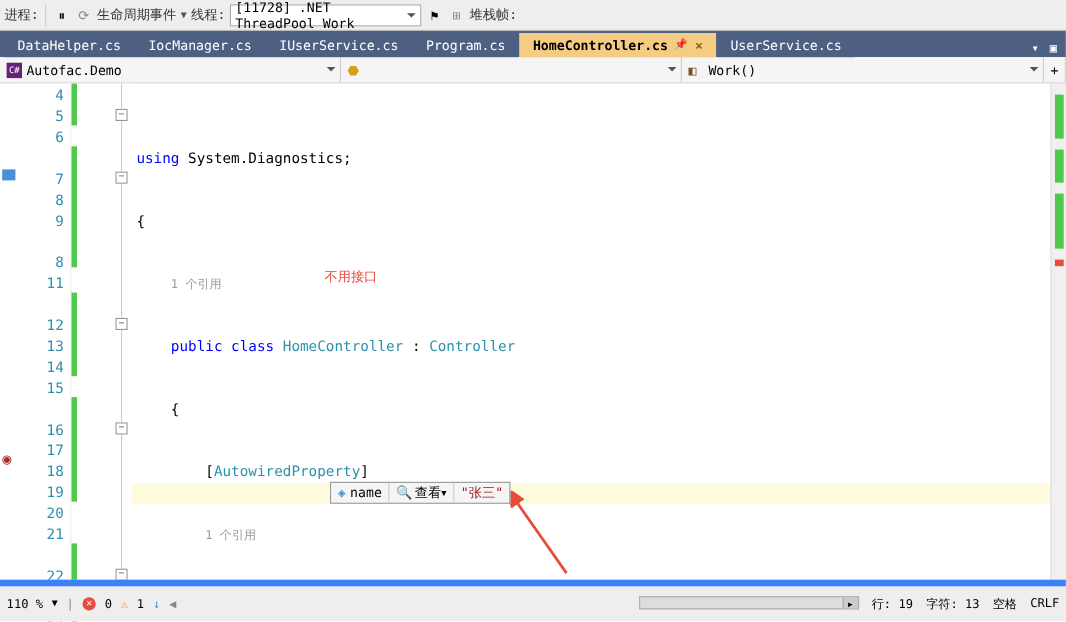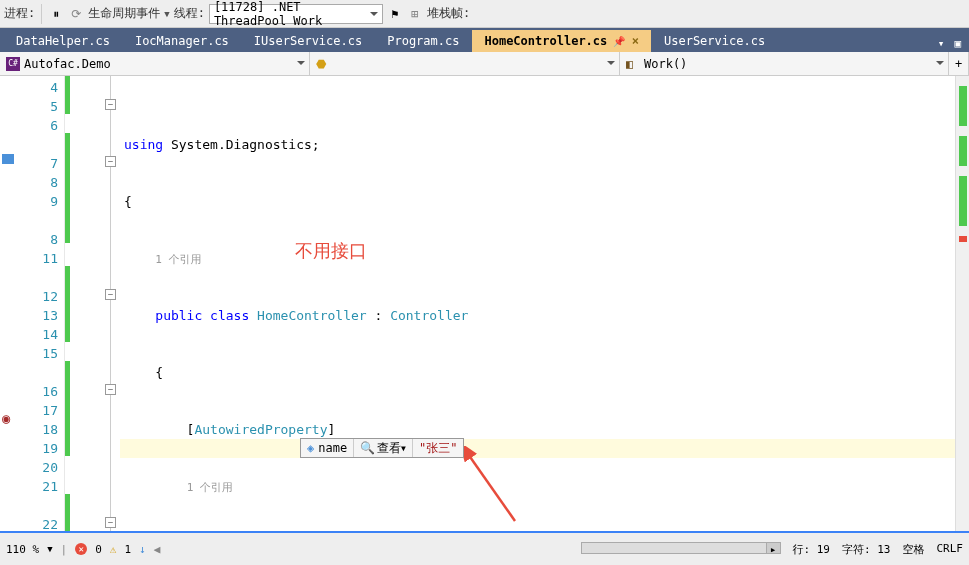--- a/index.html
+++ b/index.html
@@ -29,28 +29,28 @@
 .fold { position: absolute; left: 40px; width: 11px; height: 11px; border: 1px solid #999; background: #fff; font-size: 9px; line-height: 9px; text-align: center; color: #666; cursor: pointer; top: 4px; }
 .fline { position: absolute; left: 45px; width: 1px; background: #ccc; top: 0; bottom: 0; }
 .code { flex: 1; font-family: Consolas, monospace; font-size: 13px; line-height: 19px; padding-top: 2px; padding-left: 4px; position: relative; white-space: pre; }
 .code .row { height: 19px; }
 .kw { color: #0000ff; }
 .type { color: #2b91af; }
 .str { color: #a31515; }
 .ref { color: #999; font-size: 11px; }
 .attr { color: #2b91af; }
 .highlight-line { background: #fffbdd; position: absolute; left: 0; right: 0; height: 19px; z-index: 0; }
-.annot { position: absolute; color: #e74c3c; font-size: 18px; font-family: "Microsoft YaHei"; font-weight: normal; z-index: 5; text-align: right; }
+.annot { position: absolute; color: #e74c3c; font-size: 12px; font-family: "Microsoft YaHei"; font-weight: normal; z-index: 5; text-align: right; }
 .tooltip { position: absolute; background: #f5f5f5; border: 1px solid #999; display: flex; align-items: center; height: 20px; font-size: 12px; z-index: 10; }
 .tooltip .seg { padding: 0 6px; border-right: 1px solid #ccc; display: flex; align-items: center; height: 100%; }
 .tooltip .seg:last-child { border-right: none; }
 .arrow { position: absolute; z-index: 6; }
 .rside { width: 14px; background: #f0f0f0; border-left: 1px solid #ddd; position: relative; }
 .rside .mk { position: absolute; width: 8px; height: 4px; left: 3px; }
-.status { position: absolute; bottom: 0; left: 0; right: 0; height: 20px; background: #eee; border-top: 2px solid #3b82f6; display: flex; align-items: center; font-size: 11px; padding: 16px 6px; gap: 8px; justify-content: flex-end; }
+.status { position: absolute; bottom: 0; left: 0; right: 0; height: 20px; background: #eee; border-top: 6px solid #3b82f6; display: flex; align-items: center; font-size: 11px; padding: 16px 6px; gap: 8px; justify-content: flex-end; }
 .status .r { margin-left: auto; display: flex; gap: 12px; }
 .err { width: 12px; height: 12px; border-radius: 50%; background: #e74c3c; color: #fff; font-size: 9px; display: inline-flex; align-items: center; justify-content: center; }
 .warn { color: #d4a017; }
 .bookmark { position: absolute; left: 2px; width: 12px; height: 10px; background: #4a90d9; }
 .splitter-v { position:absolute; top:76px; right:0; width:6px; height:18px; background:#ddd; border:1px solid #aaa;}
 </style>
 </head>
 <body>
 
 <div class="toolbar">

